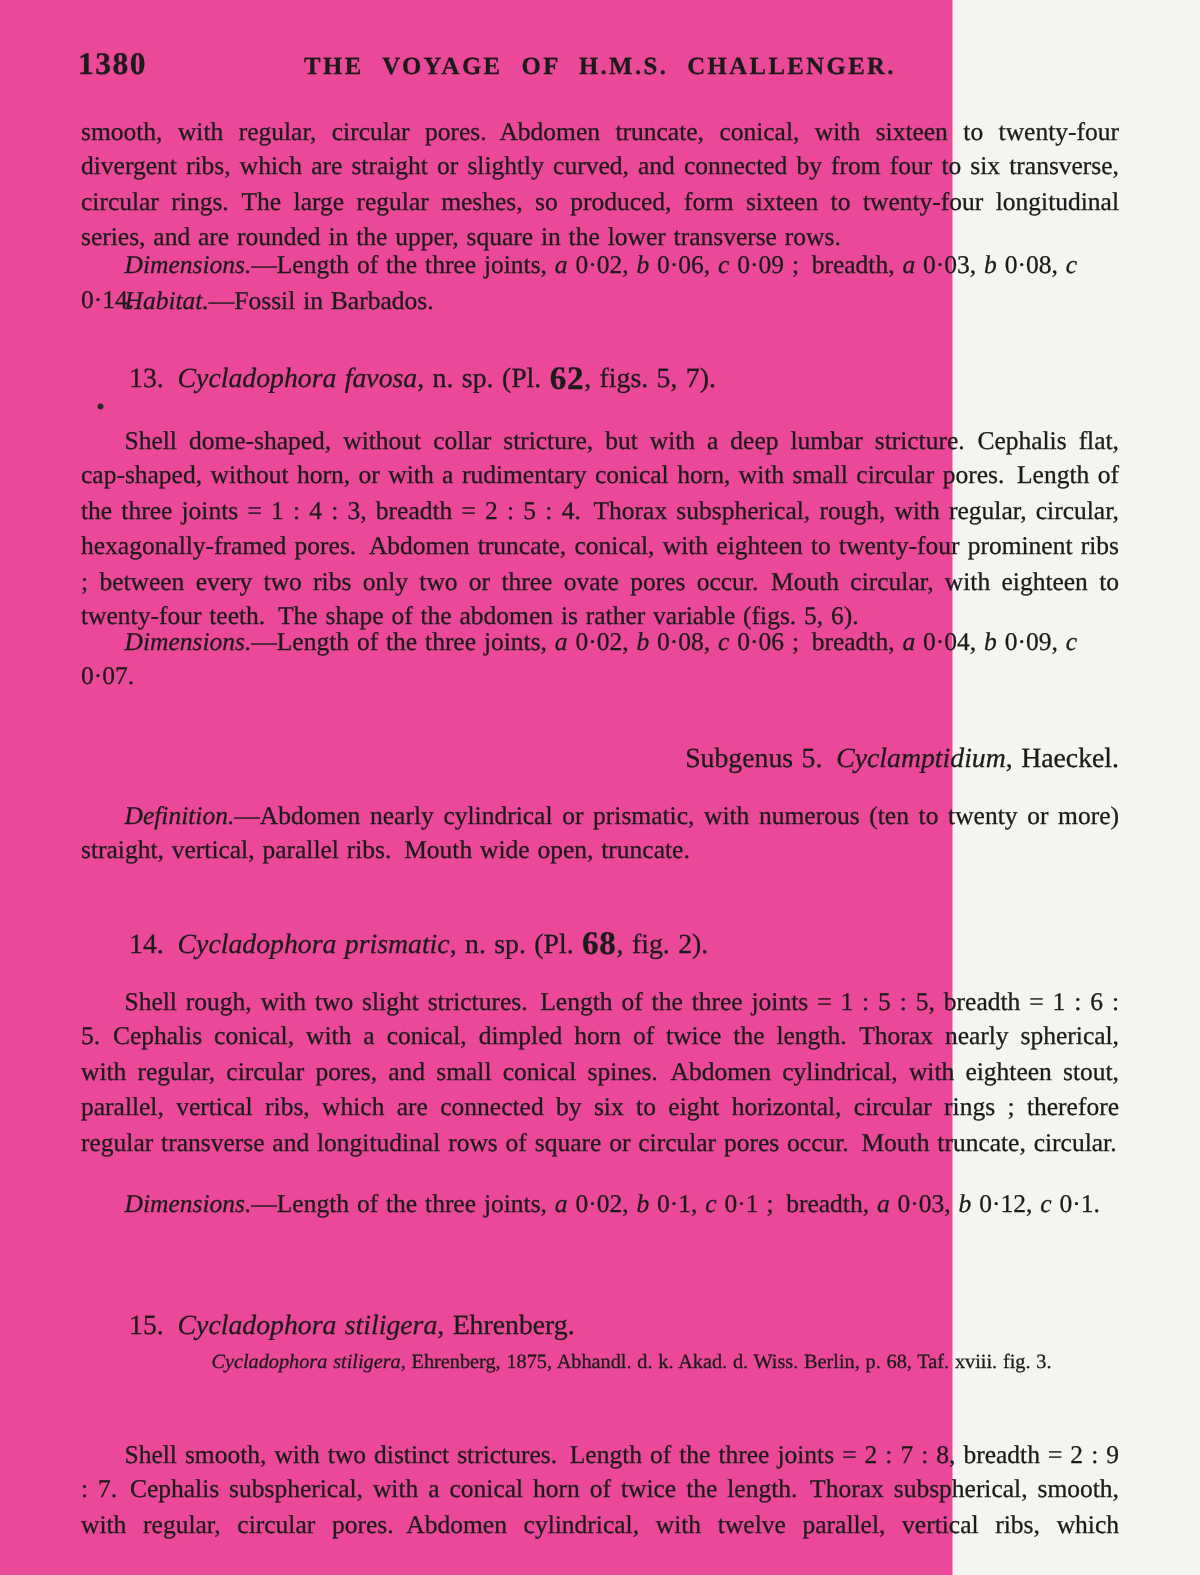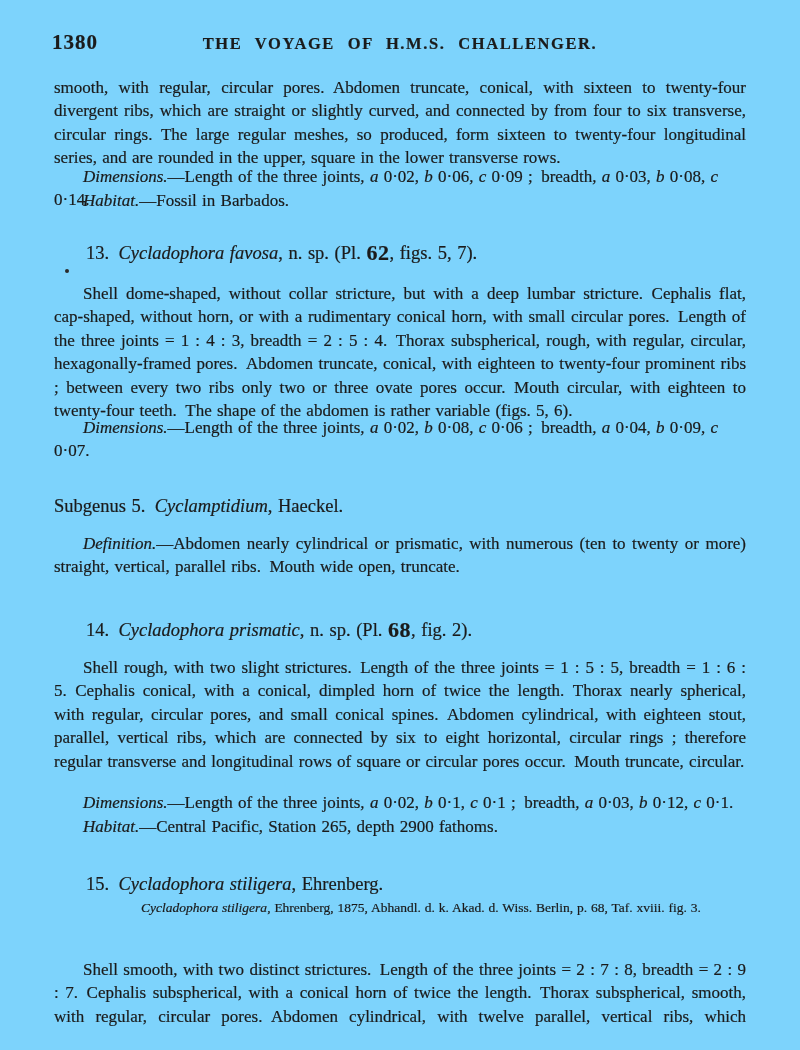--- a/index.html
+++ b/index.html
@@ -5,22 +5,22 @@
   html, body { margin: 0; padding: 0; }
   body {
     width: 800px; height: 1050px;
     background: #f5f4f0;
     font-family: "Liberation Serif", "DejaVu Serif", serif;
     color: #1b1b1b;
     overflow: hidden;
   }
   .page {
     position: relative;
-    width: 800px; height: 1050px;
-    background: #7dd3fc;
+    width: 635px; height: 1050px;
+    background: #ec4899;
     -webkit-text-stroke: 0.2px #1b1b1b;
   }
   .blk {
     position: absolute;
     left: 54px;
     width: 692px;
     font-size: 17px;
     line-height: 23.4px;
     word-spacing: 1px;
   }
@@ -43,21 +43,21 @@
     font-weight: 700;
     letter-spacing: 1.6px;
     word-spacing: 7px;
   }
   .heading {
     font-size: 18.5px;
     line-height: 26px;
     padding-left: 32px;
     width: 660px;
   }
-  .center { text-align: left; padding-left: 0; width: 692px; }
+  .center { text-align: right; padding-left: 0; width: 692px; }
   .cite {
     font-size: 13.5px;
     line-height: 20.5px;
     padding-left: 119px;
     text-indent: -32px;
     width: 640px;
     word-spacing: 0.5px;
   }
   .it { font-style: italic; }
   .lg {
@@ -100,21 +100,20 @@
   <div class="blk heading center" style="top:493px"><span>Subgenus 5. </span><span class="it">Cyclamptidium</span><span>, Haeckel.</span></div>
 
   <div class="blk justify indent" style="top:532px"><span class="it">Definition.</span><span>—Abdomen nearly cylindrical or prismatic, with numerous (ten to twenty or more) straight, vertical, parallel ribs. Mouth wide open, truncate.</span></div>
 
   <div class="blk heading" style="top:617px"><span>14. </span><span class="it">Cycladophora prismatic</span><span>, n. sp. (Pl. </span><span class="lg">68</span><span>, fig. 2).</span></div>
 
   <div class="blk justify indent" style="top:656px"><span>Shell rough, with two slight strictures. Length of the three joints = 1 : 5 : 5, breadth = 1 : 6 : 5. Cephalis conical, with a conical, dimpled horn of twice the length. Thorax nearly spherical, with regular, circular pores, and small conical spines. Abdomen cylindrical, with eighteen stout, parallel, vertical ribs, which are connected by six to eight horizontal, circular rings ; therefore regular transverse and longitudinal rows of square or circular pores occur. Mouth truncate, circular.</span></div>
 
   <div class="blk indent" style="top:791px"><span class="it">Dimensions.</span><span>—Length of the three joints, </span><span class="it">a</span><span> 0·02, </span><span class="it">b</span><span> 0·1, </span><span class="it">c</span><span> 0·1 ; breadth, </span><span class="it">a</span><span> 0·03, </span><span class="it">b</span><span> 0·12, </span><span class="it">c</span><span> 0·1.</span></div>
 
-  <div class="blk indent" style="top:815px"><span class="it">Habitat.</span><span>—Central Pacific, Station 265, depth 2900 fathoms.</span></div>
 
   <div class="blk heading" style="top:871px"><span>15. </span><span class="it">Cycladophora stiligera</span><span>, Ehrenberg.</span></div>
 
   <div class="blk cite" style="top:898px"><span class="it">Cycladophora stiligera</span><span>, Ehrenberg, 1875, Abhandl. d. k. Akad. d. Wiss. Berlin, p. 68, Taf. xviii. fig. 3.</span></div>
 
   <div class="blk justify-all indent" style="top:942px"><span>Shell smooth, with two distinct strictures. Length of the three joints = 2 : 7 : 8, breadth = 2 : 9 : 7. Cephalis subspherical, with a conical horn of twice the length. Thorax subspherical, smooth, with regular, circular pores. Abdomen cylindrical, with twelve parallel, vertical ribs, which</span></div>
 
 </div>
 
 </body></html>

